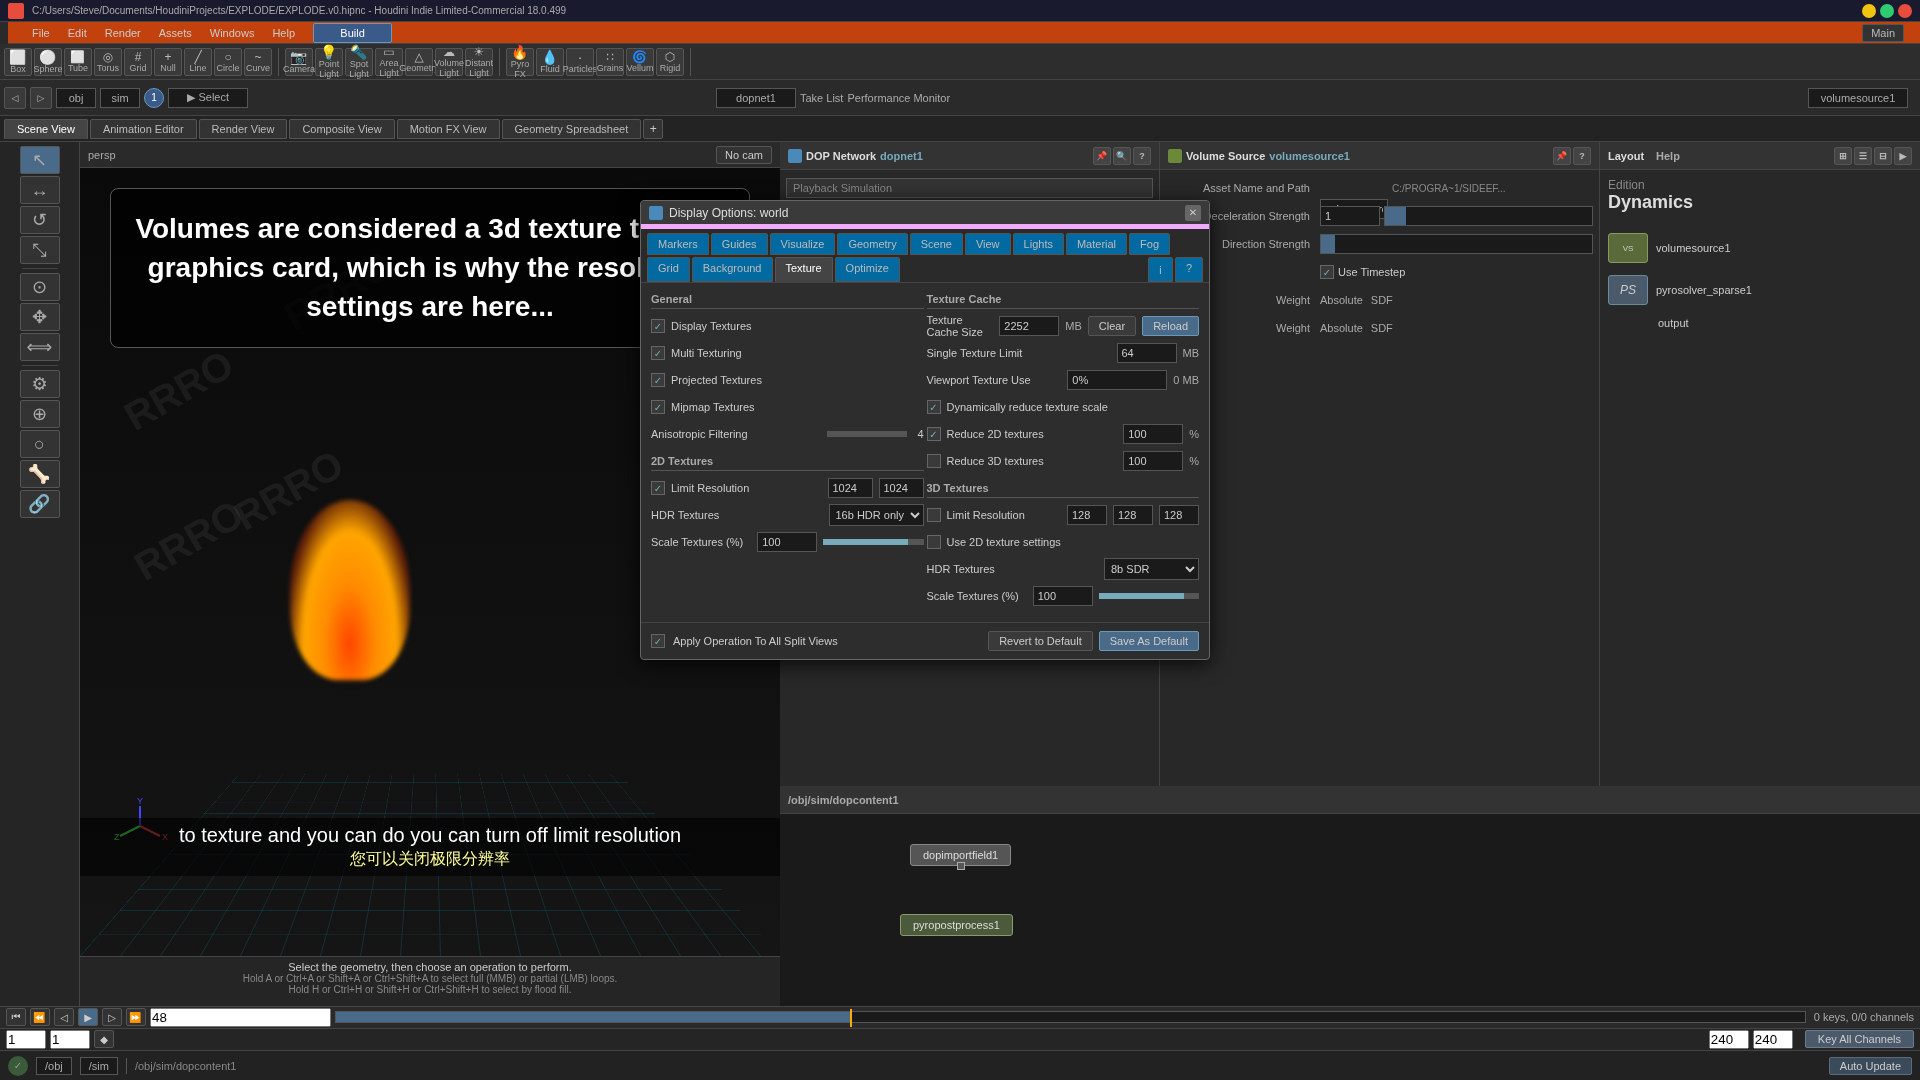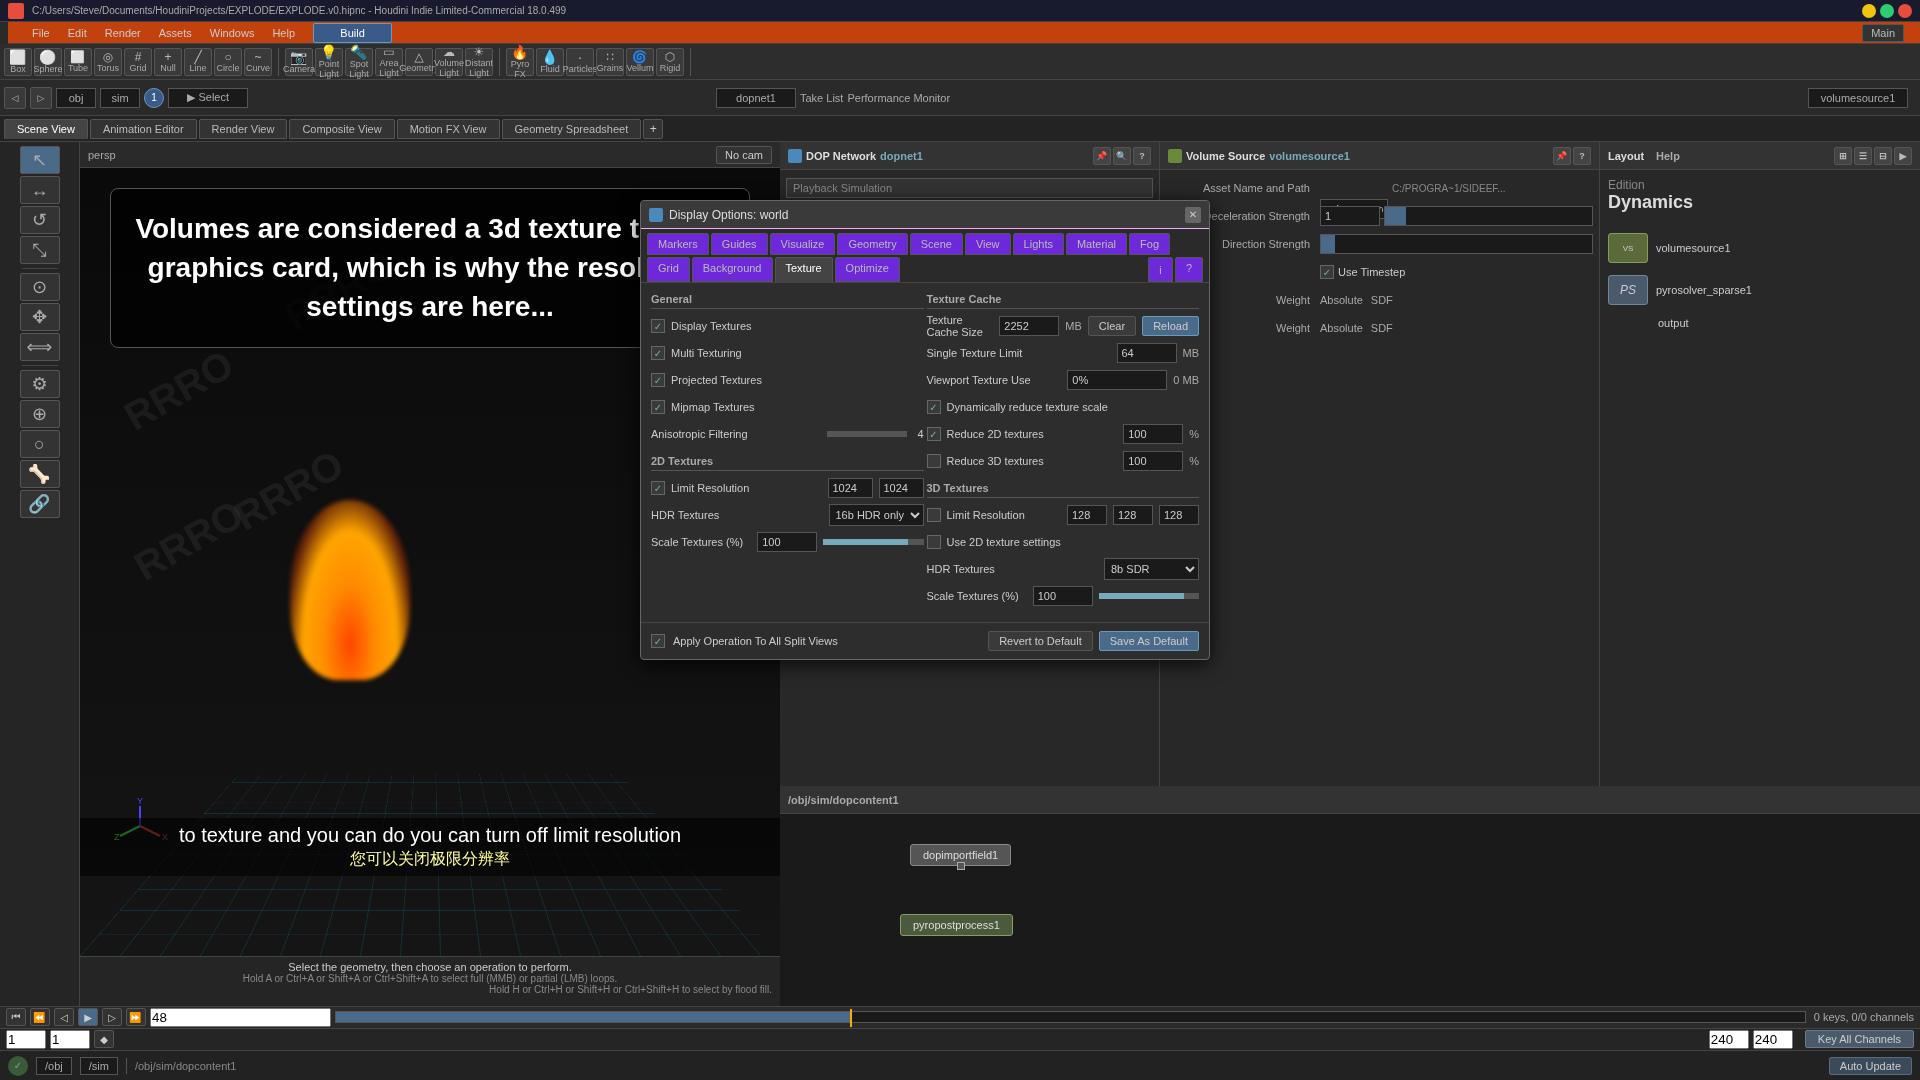--- a/index.html
+++ b/index.html
@@ -117,27 +117,27 @@
     .dop-tab { padding: 3px 10px; background: #333; border: 1px solid #555; cursor: pointer; font-size: 11px; color: #bbb; border-radius: 2px; }
     .dop-tab.active { background: #4a6a8a; color: #fff; }
 
     
     #display-options {
       position: absolute; top: 220px; left: 650px; width: 570px; background: #2d2d2d;
       border: 1px solid #666; border-radius: 4px; box-shadow: 0 4px 20px rgba(0,0,0,0.8);
       z-index: 100; display: flex; flex-direction: column;
     }
     #disp-titlebar {
-      height: 28px; background: #3a3a3a; border-bottom: 1px solid #f0abfc; display: flex; align-items: center; padding: 0 8px; border-radius: 4px 4px 0 0;
+      height: 28px; background: #3a3a3a; border-bottom: 5px solid #f0abfc; display: flex; align-items: center; padding: 0 8px; border-radius: 4px 4px 0 0;
     }
     #disp-titlebar-icon { width: 14px; height: 14px; background: #4a8aba; border-radius: 2px; margin-right: 6px; }
     #disp-title-text { font-size: 12px; color: #ddd; }
     #disp-close { margin-left: auto; width: 16px; height: 16px; background: #666; border-radius: 2px; cursor: pointer; display: flex; align-items: center; justify-content: center; font-size: 10px; }
     #disp-tabs { display: flex; padding: 4px 6px 0; gap: 2px; background: #2a2a2a; border-bottom: 1px solid #444; flex-wrap: wrap; }
-    .disp-tab { padding: 4px 10px; background: #6d28d9; border: 1px solid #555; cursor: pointer; font-size: 11px; color: #bbb; border-radius: 2px 2px 0 0; }
+    .disp-tab { padding: 4px 10px; background: #0369a1; border: 1px solid #555; cursor: pointer; font-size: 11px; color: #bbb; border-radius: 2px 2px 0 0; }
     .disp-tab.active { background: #444; color: #fff; border-bottom-color: #444; }
     #disp-content { padding: 10px; display: flex; gap: 3px; overflow: auto; max-height: 340px; }
     .disp-section { flex: 1; min-width: 220px; }
     .disp-section-title { font-size: 11px; color: #aaa; font-weight: bold; margin-bottom: 6px; border-bottom: 1px solid #555; padding-bottom: 3px; }
     .disp-row { display: flex; align-items: center; gap: 6px; margin-bottom: 5px; height: 22px; }
     .disp-checkbox { width: 14px; height: 14px; background: #3a3a3a; border: 1px solid #666; cursor: pointer; display: flex; align-items: center; justify-content: center; }
     .disp-checkbox.checked::after { content: '✓'; font-size: 10px; color: #7ab; }
     .disp-row-label { font-size: 11px; color: #ccc; flex: 1; }
     .disp-input { background: #1a1a1a; border: 1px solid #555; color: #ccc; font-size: 11px; padding: 2px 4px; height: 20px; width: 60px; }
     .disp-input-wide { width: 100px; }
@@ -444,21 +444,21 @@
 
         <div id="subtitle">
           <div id="subtitle-text">to texture and you can do you can turn off limit resolution</div>
           <div id="subtitle-cn">您可以关闭极限分辨率</div>
         </div>
       </div>
 
       <div id="viewport-status">
         <div style="text-align:center;color:#ccc;font-size:11px;">Select the geometry, then choose an operation to perform.</div>
         <div style="text-align:center;font-size:10px;color:#888;">Hold A or Ctrl+A or Shift+A or Ctrl+Shift+A to select full (MMB) or partial (LMB) loops.</div>
-        <div style="text-align:right;font-size:10px;color:#888;">Hold H or Ctrl+H or Shift+H or Ctrl+Shift+H to select by flood fill.</div>
+        <div style="text-align:center;font-size:10px;color:#888;">Hold H or Ctrl+H or Shift+H or Ctrl+Shift+H to select by flood fill.</div>
       </div>
     </div>
 
     <div id="right-area">
 
       <div id="right-top">
 
         <div id="dop-panel" style="width:380px;background:#282828;border-right:1px solid #444;display:flex;flex-direction:column;flex-shrink:0;">
           <div class="panel-header">
             <span style="width:14px;height:14px;background:#4a8aba;border-radius:2px;flex-shrink:0;"></span>

